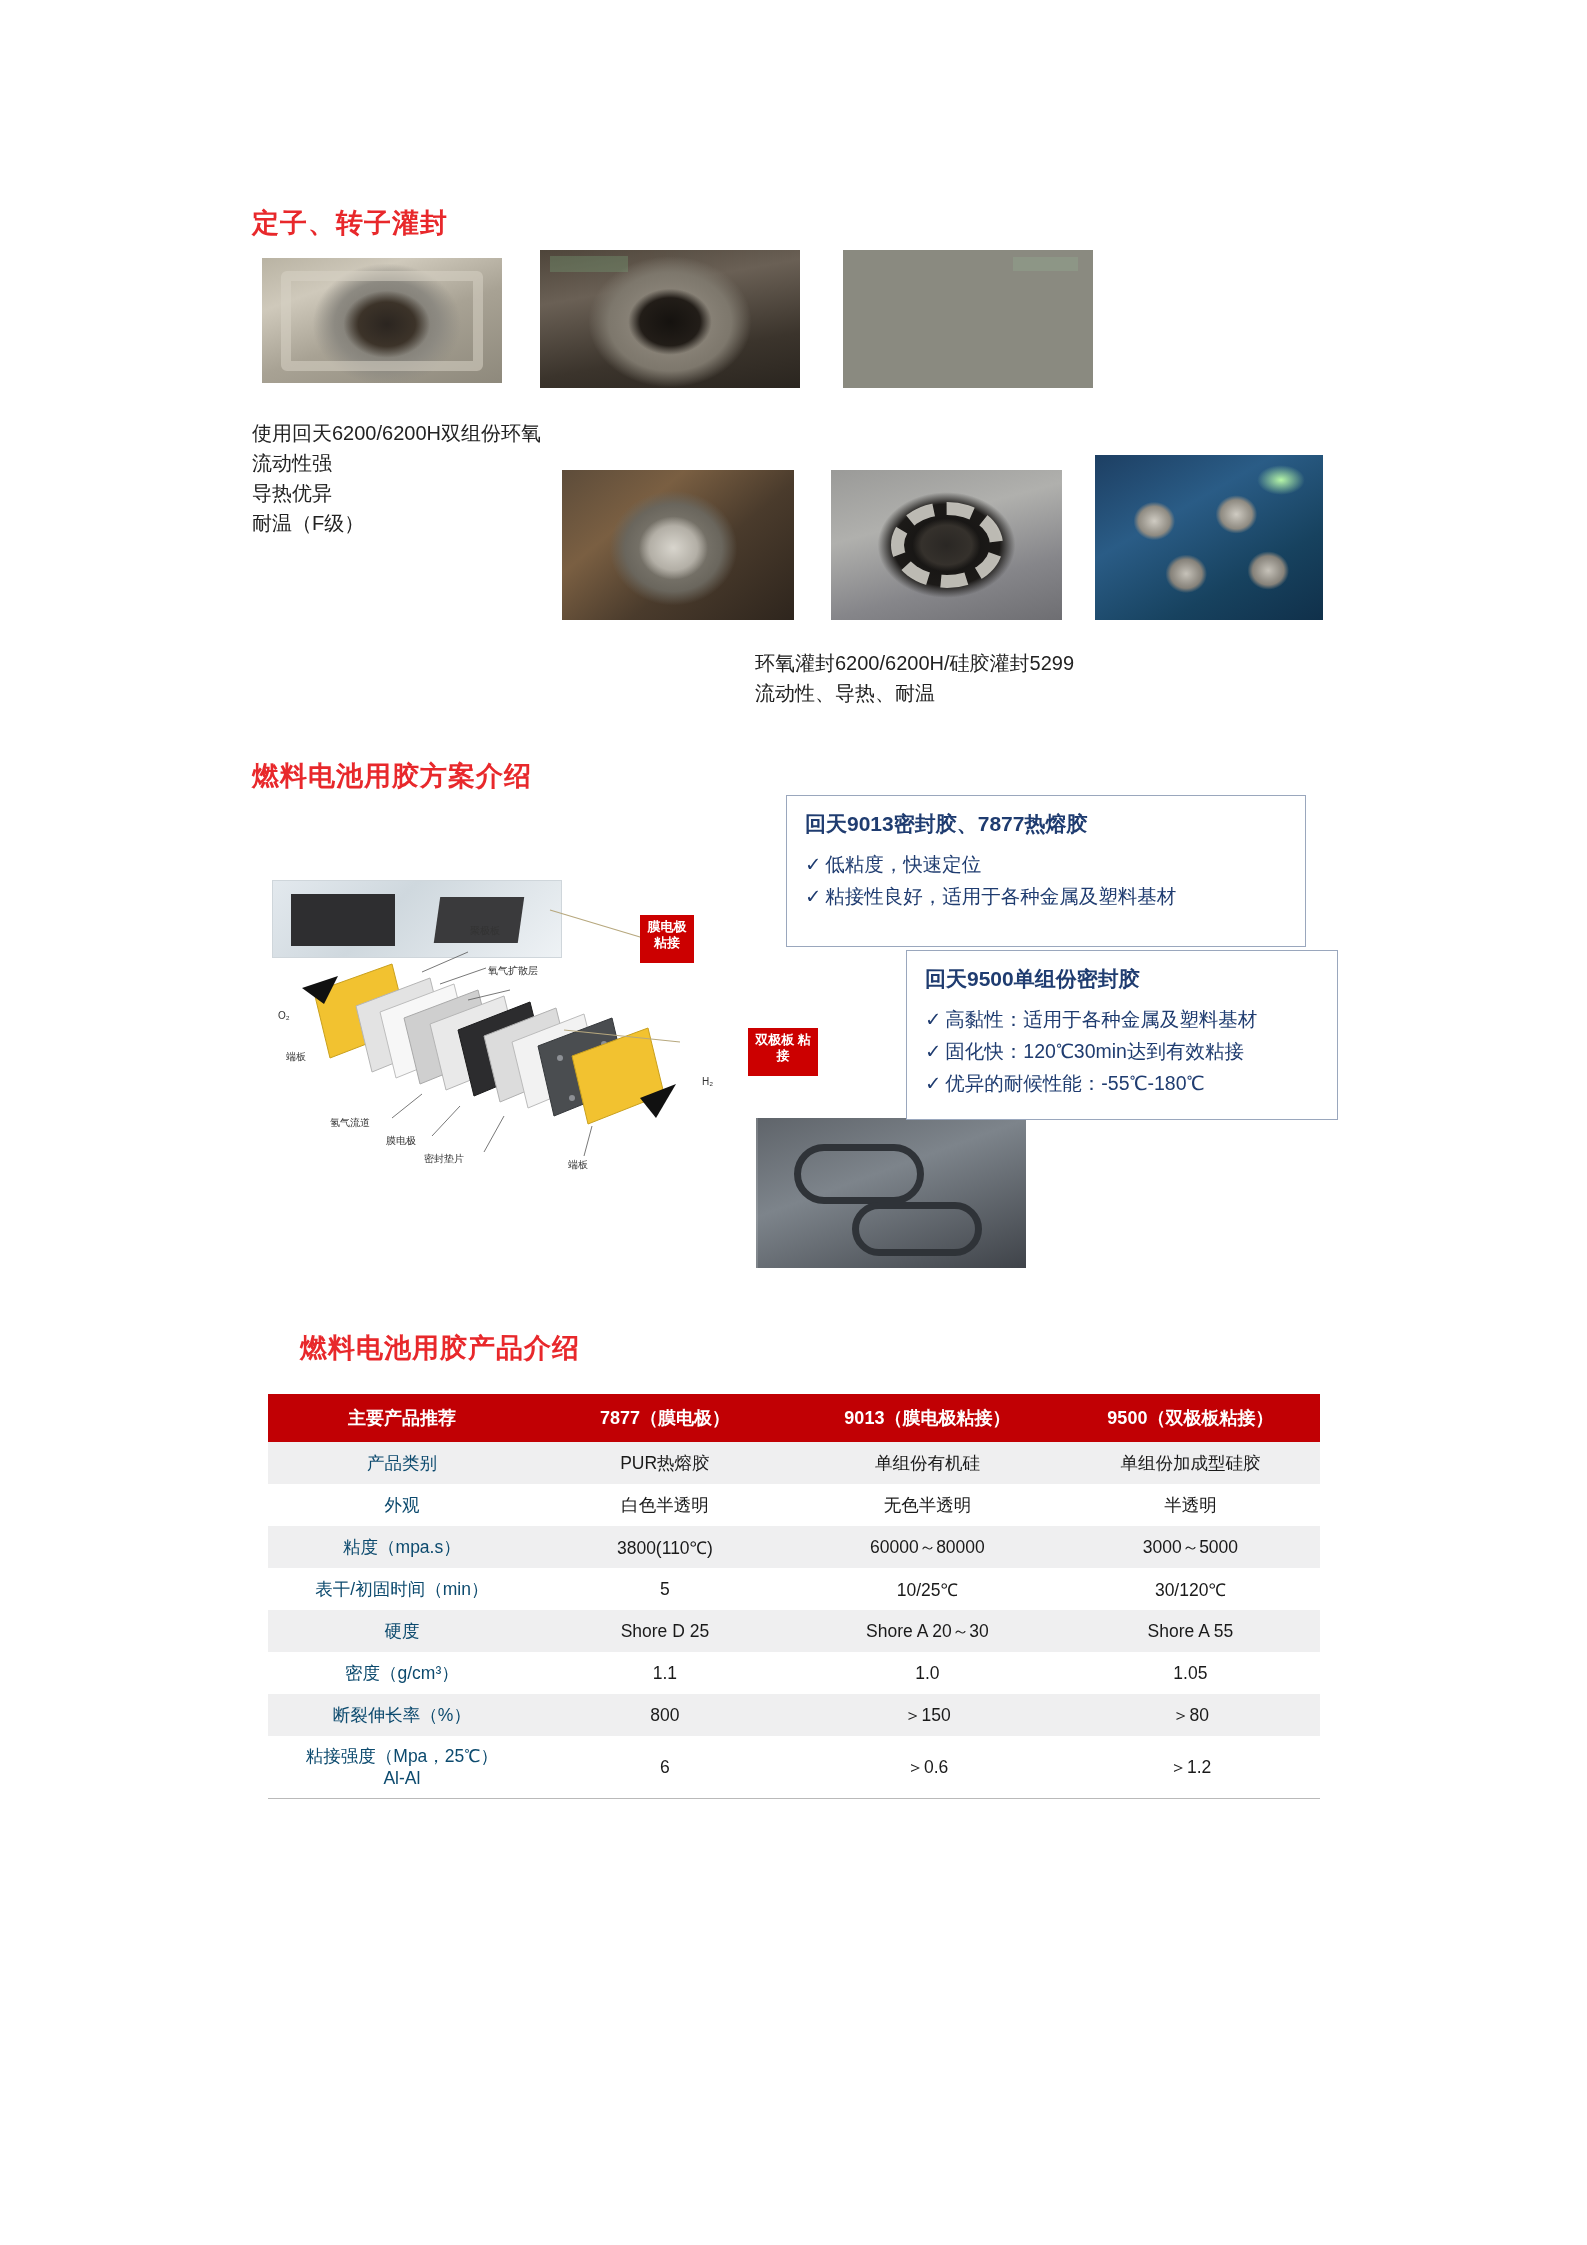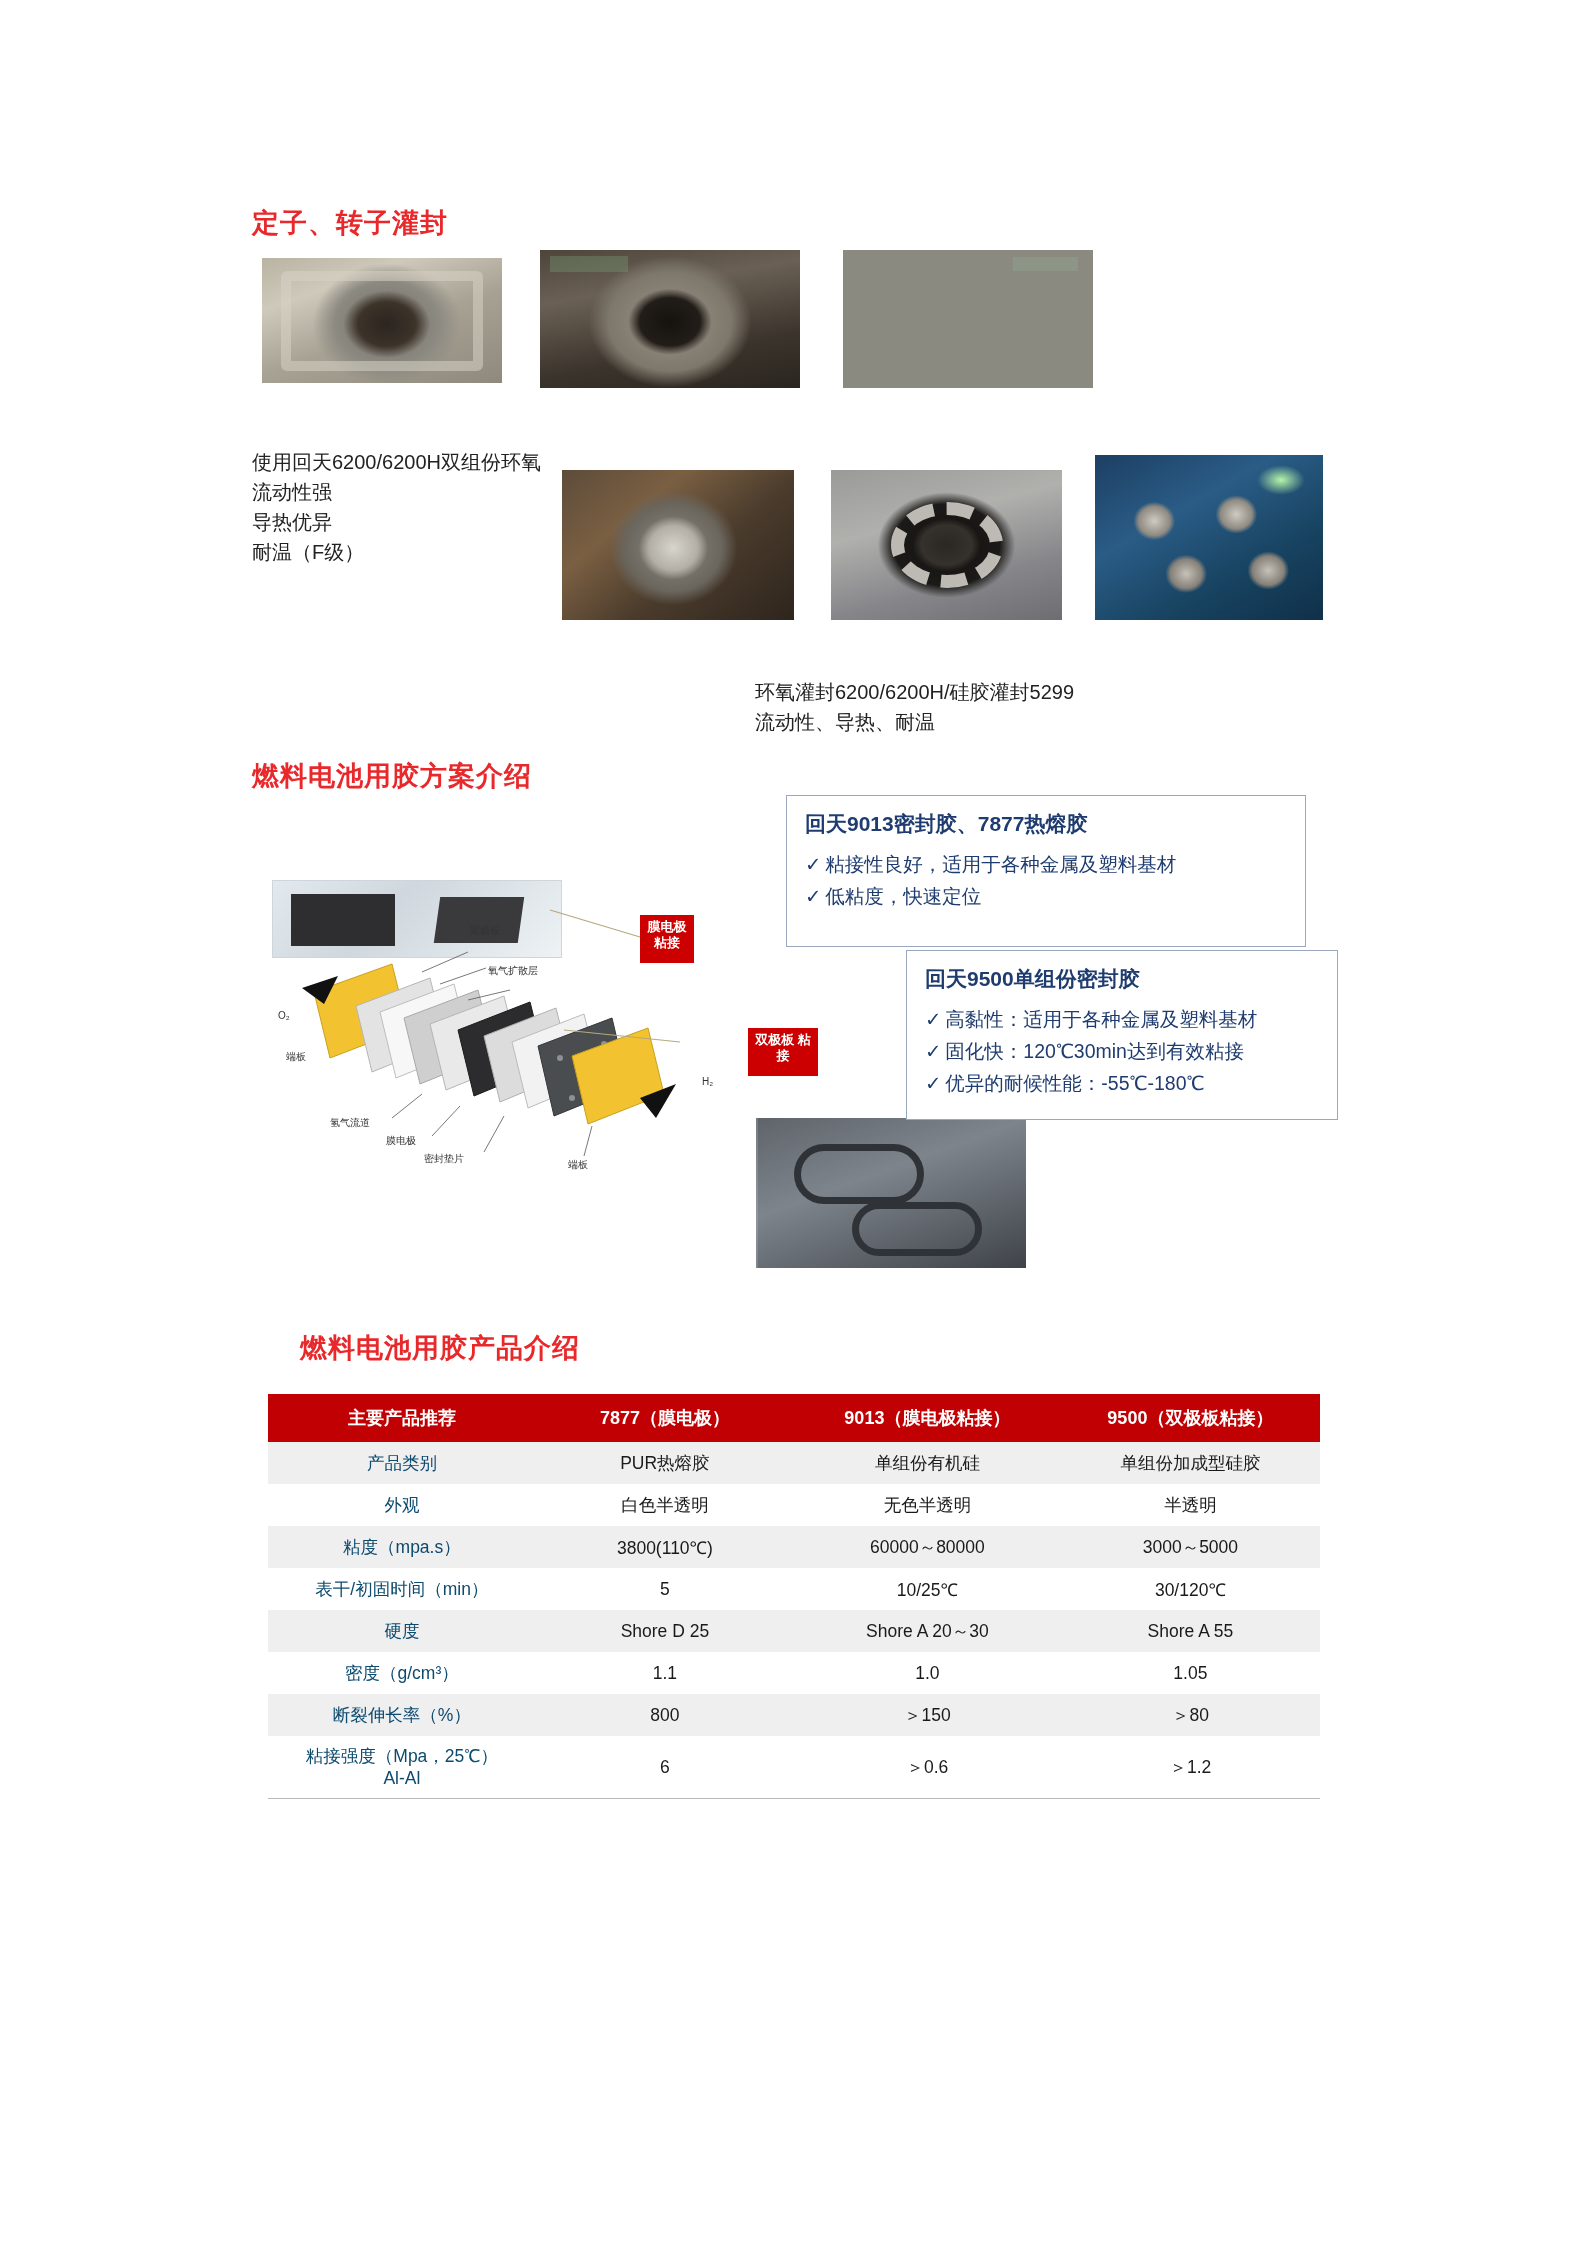--- a/index.html
+++ b/index.html
@@ -133,21 +133,20 @@
     background: radial-gradient(ellipse at center, rgba(190,255,170,0.95) 0%, rgba(120,220,120,0) 70%);
   }
 
   
   .caption {
     position: absolute;
     font-size: 20px;
     line-height: 30px;
     color: #222222;
     white-space: pre-line;
-    margin-top: 29px;
   }
 
   
   .callout {
     position: absolute;
     background: #ffffff;
     border: 1px solid #9aa7bd;
     box-sizing: border-box;
     padding: 14px 18px 16px 18px;
   }
@@ -371,24 +370,24 @@
 粘接</div>
 
   <div class="bp-photo">
     <div class="slot" style="left:38px; top:26px; width:130px; height:60px;"></div>
     <div class="slot" style="left:96px; top:84px; width:130px; height:54px;"></div>
   </div>
 
   <div class="callout" style="left:786px; top:795px; width:520px; height:152px;">
     <div class="c-title">回天9013密封胶、7877热熔胶</div>
     <div class="c-item">
-      <span class="tick">✓</span><span>粘接性良好，适用于各种金属及塑料基材</span>
+      <span class="tick">✓</span><span>低粘度，快速定位</span>
     </div>
     <div class="c-item">
-      <span class="tick">✓</span><span>低粘度，快速定位</span>
+      <span class="tick">✓</span><span>粘接性良好，适用于各种金属及塑料基材</span>
     </div>
   </div>
 
   <div class="callout" style="left:906px; top:950px; width:432px; height:170px;">
     <div class="c-title">回天9500单组份密封胶</div>
     <div class="c-item">
       <span class="tick">✓</span><span>高黏性：适用于各种金属及塑料基材</span>
     </div>
     <div class="c-item">
       <span class="tick">✓</span><span>固化快：120℃30min达到有效粘接</span>

